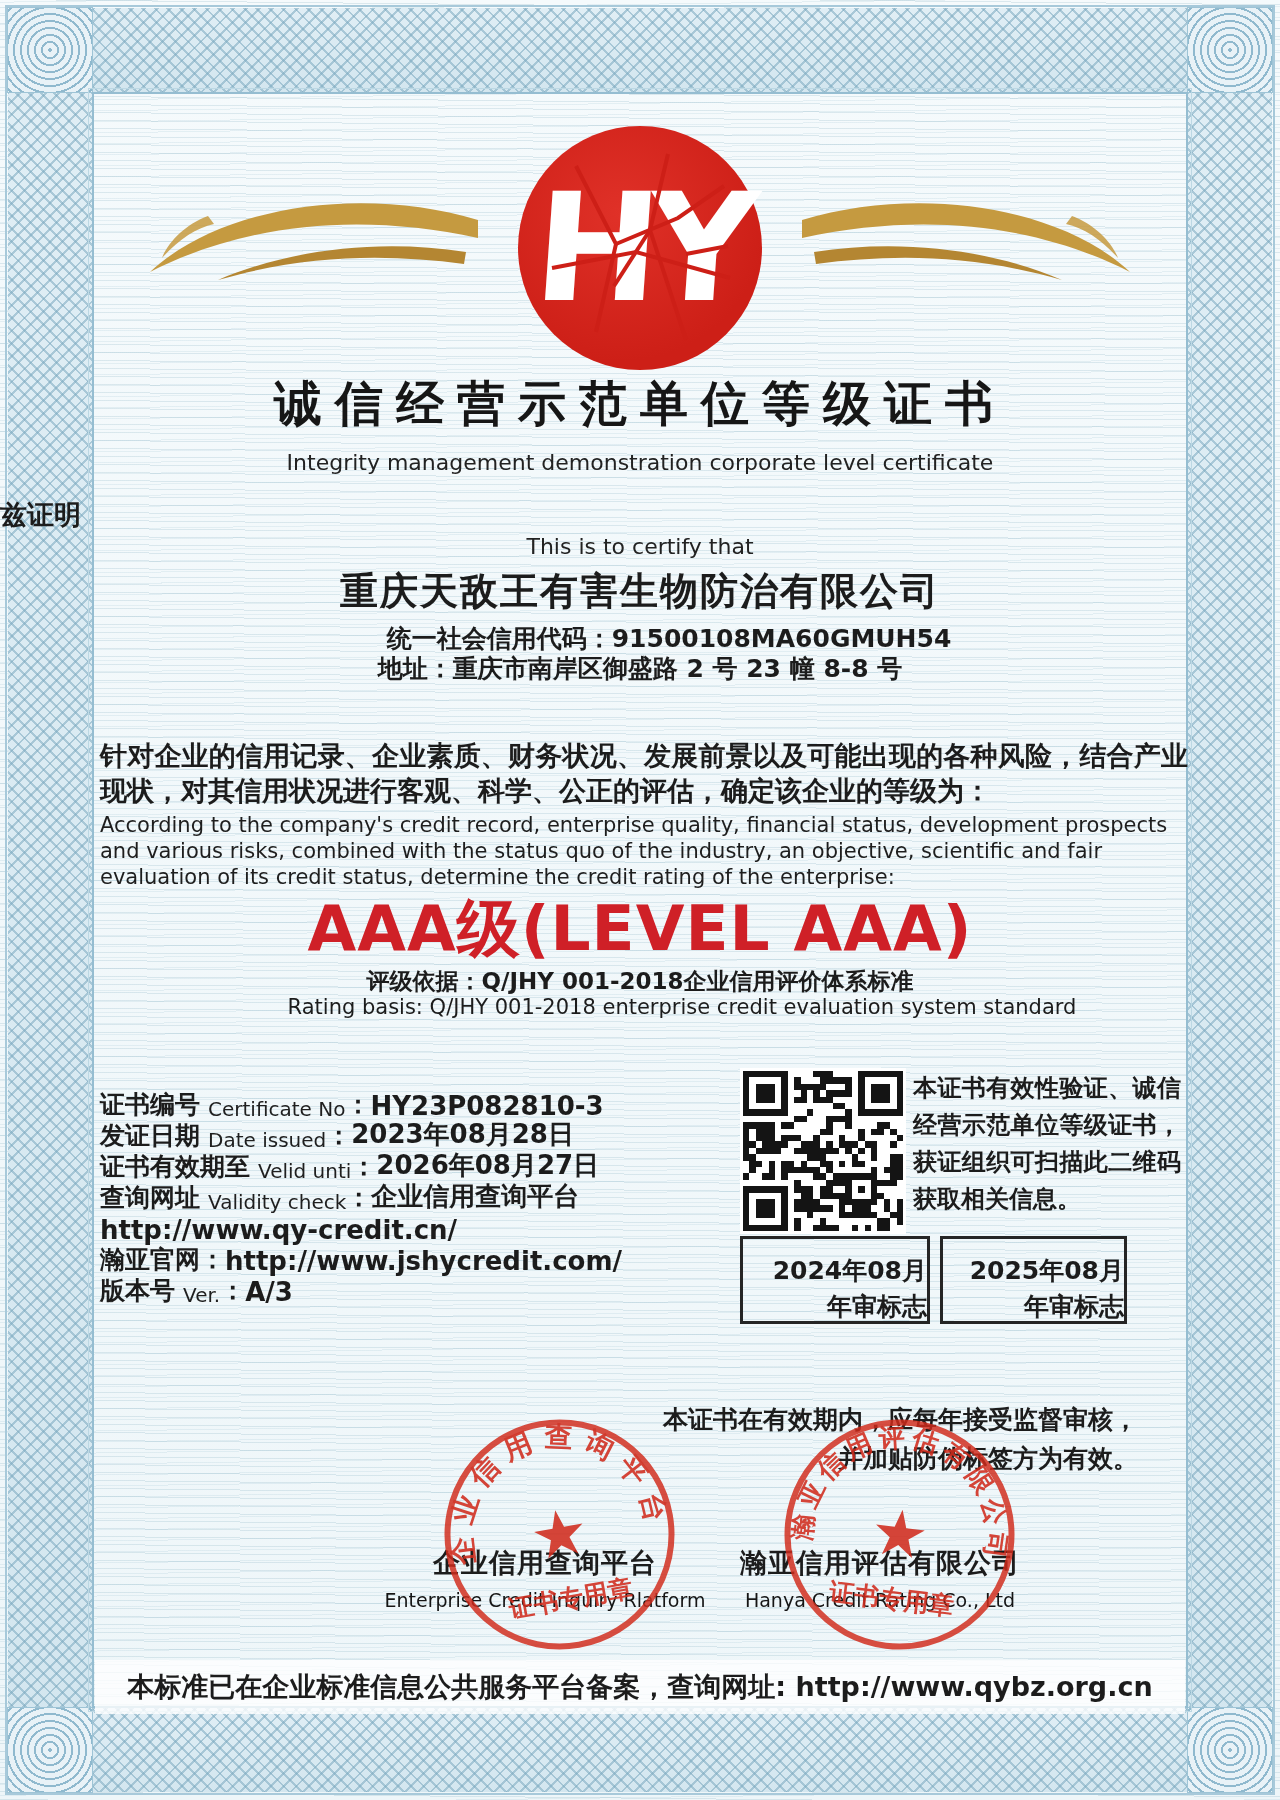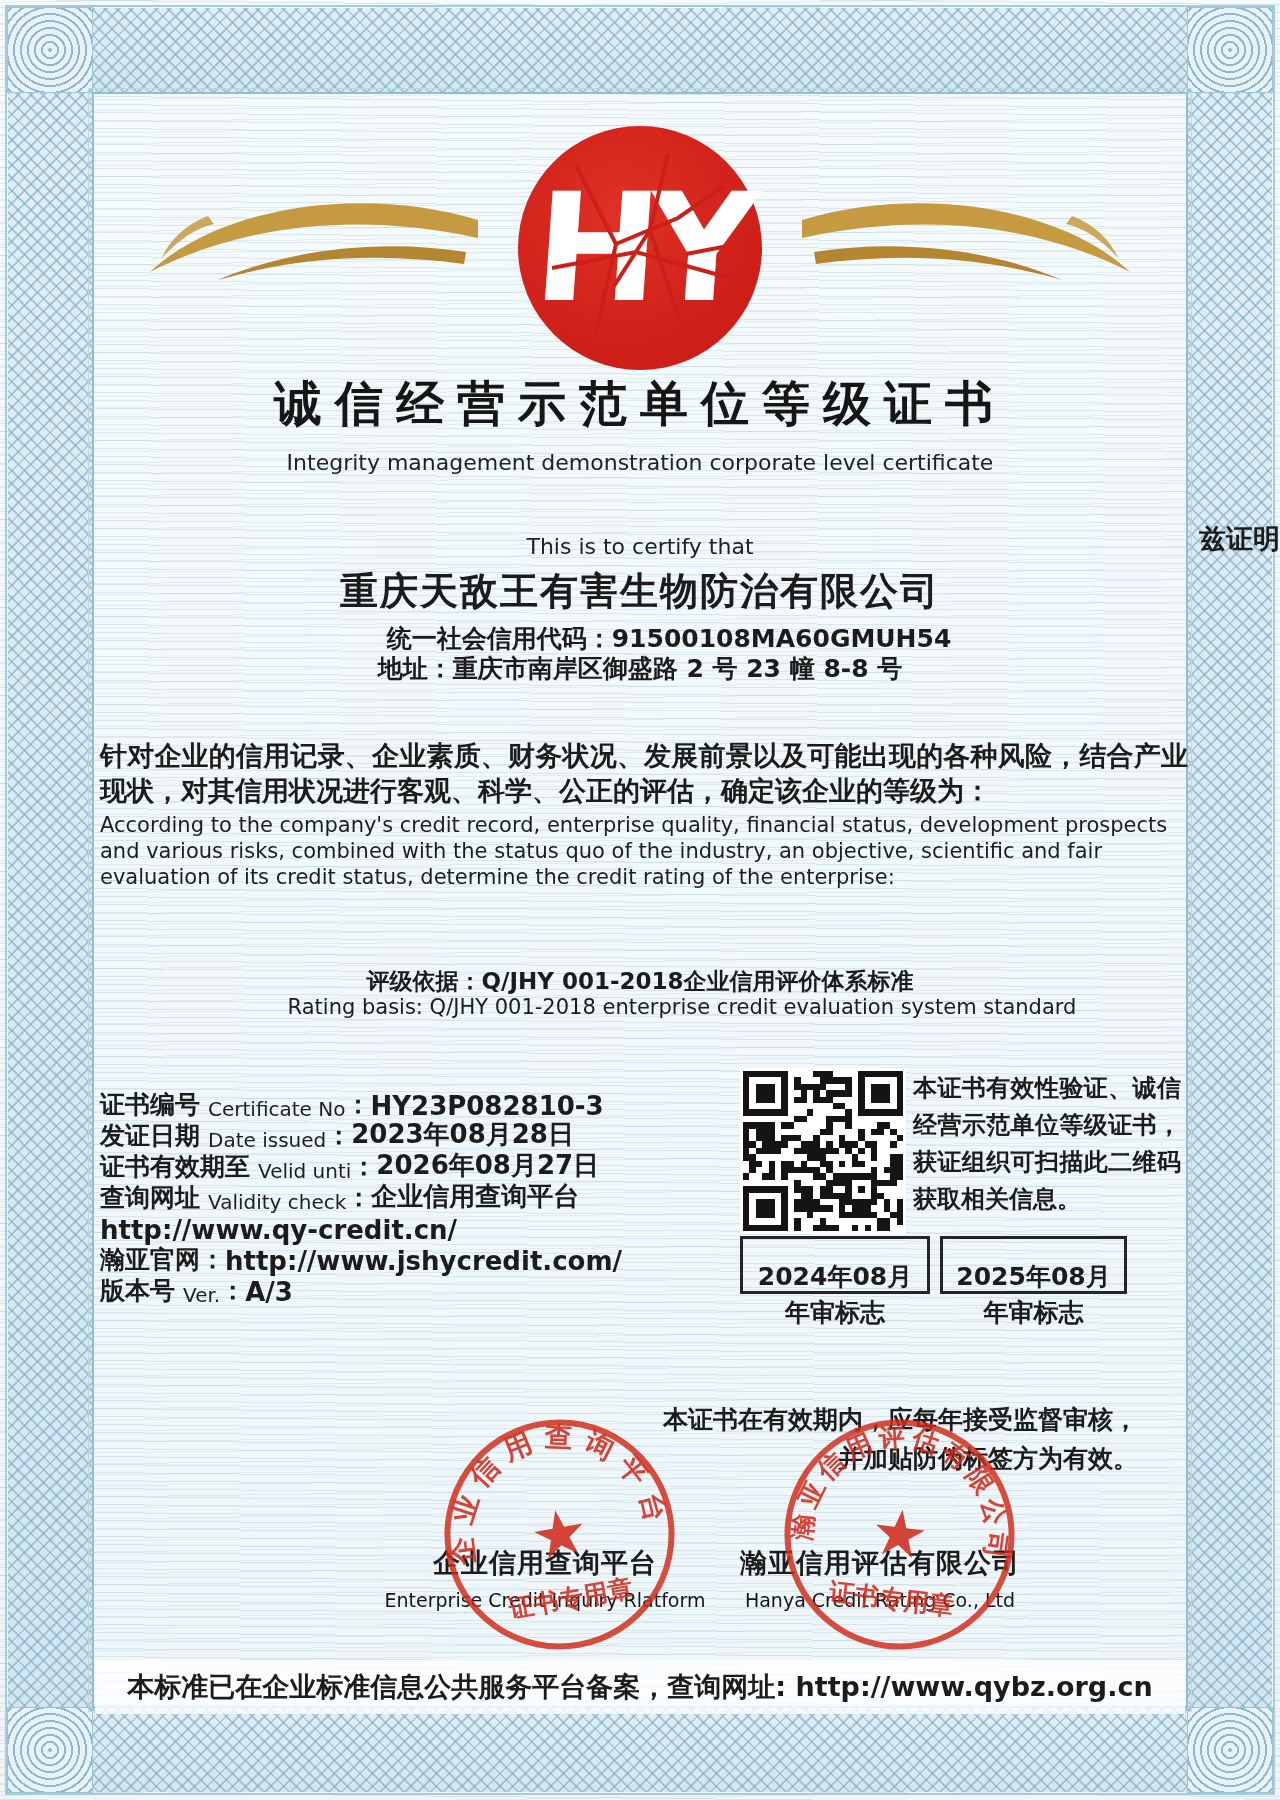--- a/index.html
+++ b/index.html
@@ -34,21 +34,21 @@
         background:radial-gradient(circle at 42% 36%, #e03128, #cd1f17 70%);}
   .logo-text{position:absolute;left:0;top:0;width:100%;height:100%;display:flex;align-items:center;justify-content:center;
         font-size:150px;font-weight:900;color:#ffffff;letter-spacing:-12px;transform:skewX(-4deg);}
   .cracks{position:absolute;left:0;top:0;}
   .flourish{position:absolute;top:194px;}
   .fl-left{left:148px;} .fl-right{left:802px;transform:scaleX(-1);}
 
   .title{position:absolute;left:0;top:372px;width:100%;text-align:center;margin:0;
          font-size:48px;font-weight:800;letter-spacing:13px;color:#161616;}
   .title-en{position:absolute;left:0;top:450px;width:100%;text-align:center;font-size:22px;color:#222;}
-  .certify-cn{position:absolute;left:0;top:497px;width:100%;text-align:right;font-size:27px;font-weight:600;margin-top:24px;}
+  .certify-cn{position:absolute;left:0;top:497px;width:100%;text-align:left;font-size:27px;font-weight:600;}
   .certify-en{position:absolute;left:0;top:534px;width:100%;text-align:center;font-size:22px;color:#222;}
   .company-name{position:absolute;left:0;top:566px;width:100%;text-align:center;font-size:38px;font-weight:800;letter-spacing:2px;}
   .credit-code{position:absolute;left:0;top:622px;width:100%;text-align:center;font-size:25px;font-weight:600;padding-left:29px;}
   .address{position:absolute;left:0;top:652px;width:100%;text-align:center;font-size:25px;font-weight:600;}
 
   
   .body-cn{position:absolute;left:100px;top:738px;width:1088px;font-size:27px;font-weight:600;line-height:35px;text-align:justify;}
   .body-en{position:absolute;left:100px;top:812px;width:1088px;font-size:21px;line-height:26px;color:#1e1e1e;}
   .level{position:absolute;left:0;top:886px;width:100%;text-align:center;font-size:63px;font-weight:900;
          color:#cf2027;letter-spacing:1px;}
@@ -62,22 +62,22 @@
   .den{font-size:20px;color:#1f1f1f;margin-left:8px;}
   .dco{font-size:25px;font-weight:700;}
   .dval{font-size:26px;font-weight:600;}
 
   
   #qr{position:absolute;left:740px;top:1068px;width:160px;height:160px;background:#fff;padding:3px;
       display:grid;grid-template-columns:repeat(25,1fr);grid-template-rows:repeat(25,1fr);}
   #qr i{background:#fff;} #qr i.b{background:#141414;}
   .qr-note{position:absolute;left:913px;top:1070px;width:268px;font-size:24px;font-weight:600;line-height:37px;text-align:justify;}
 
-  .review-box{position:absolute;top:1236px;height:58px;border:3px solid #252525;box-sizing:border-box;
-      text-align:center;font-size:25px;font-weight:600;line-height:36px;padding-top:20px;}
+  .review-box{position:absolute;top:1236px;height:88px;border:3px solid #252525;box-sizing:border-box;
+      text-align:right;font-size:25px;font-weight:600;line-height:36px;padding-top:14px;}
   .box1{left:740px;width:190px;} .box2{left:940px;width:187px;}
   .sup-note{position:absolute;left:440px;top:1400px;width:698px;text-align:right;font-size:25px;font-weight:600;line-height:39px;}
 
   
   .org{position:absolute;text-align:center;}
   .org-left{left:365px;top:1545px;width:360px;} .org-right{left:700px;top:1545px;width:360px;}
   .org-cn{font-size:27px;font-weight:800;letter-spacing:1px;}
   .org-en{font-size:19px;margin-top:8px;color:#151515;}
   .seal{position:absolute;width:245px;height:245px;opacity:.92;}
   .seal-left{left:437px;top:1412px;transform:rotate(-10deg);}
@@ -135,20 +135,21 @@
   <h1 class="title">诚信经营示范单位等级证书</h1>
   <div class="title-en">Integrity management demonstration corporate level certificate</div>
   <div class="certify-cn">兹证明</div>
   <div class="certify-en">This is to certify that</div>
   <div class="company-name">重庆天敌王有害生物防治有限公司</div>
   <div class="credit-code">统一社会信用代码：91500108MA60GMUH54</div>
   <div class="address">地址：重庆市南岸区御盛路 2 号 23 幢 8-8 号</div>
 
   <div class="body-cn">针对企业的信用记录、企业素质、财务状况、发展前景以及可能出现的各种风险，结合产业现状，对其信用状况进行客观、科学、公正的评估，确定该企业的等级为：</div>
   <div class="body-en">According to the company's credit record, enterprise quality, financial status, development prospects and various risks, combined with the status quo of the industry, an objective, scientific and fair evaluation of its credit status, determine the credit rating of the enterprise:</div>
+  <div class="level">AAA级(LEVEL AAA)</div>
   <div class="basis-cn">评级依据：Q/JHY 001-2018企业信用评价体系标准</div>
   <div class="basis-en">Rating basis: Q/JHY 001-2018 enterprise credit evaluation system standard</div>
 
   <div class="details">
     <div class="d-line">
       <span class="dcn">证书编号</span>
       <span class="den">Certificate No</span>
       <span class="dco">：</span>
       <span class="dval">HY23P082810-3</span>
     </div>

